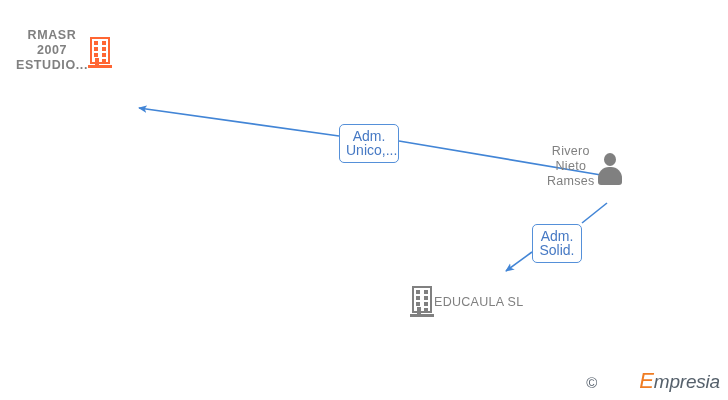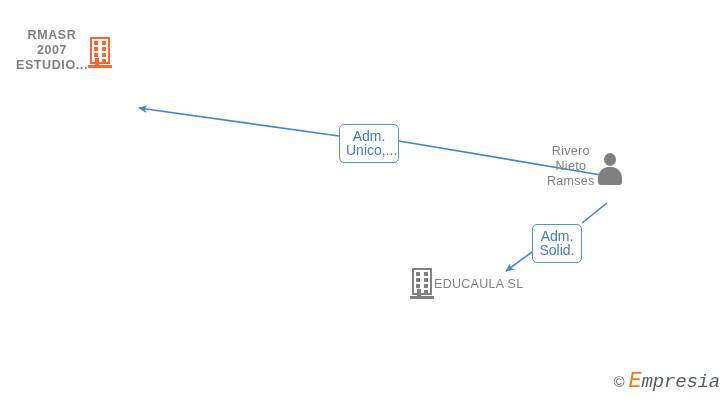--- a/index.html
+++ b/index.html
@@ -106,21 +106,21 @@
     top: 14px;
     width: 24px;
     height: 18px;
     background: currentColor;
     border-radius: 11px 11px 3px 3px;
   }
 
   
   #node-rmasr      { left: 16px;  top: 28px; }
   #node-rivero     { left: 547px; top: 114px; margin-top: 30px; }
-  #node-educaula   { left: 410px; top: 264px; }
+  #node-educaula   { left: 410px; top: 282px; }
 
   .node .icon-wrap { margin-top: 4px; }
   #node-rmasr .icon-wrap    { color: #FF6633; }
   #node-educaula .icon-wrap { color: #808080; }
   #node-rivero .icon-wrap   { color: #808080; }
 
   
   .edge-label {
     position: absolute;
     box-sizing: border-box;
@@ -144,25 +144,26 @@
     bottom: 6px;
     display: flex;
     align-items: baseline;
     gap: 4px;
   }
   #watermark .wm-copy {
     font-size: 15px;
     color: #5A6470;
   }
   #watermark .wm-text {
-    font-family: Liberation Mono, monospace;
+    font-family: Liberation Sans, sans-serif;
     font-style: italic;
     font-size: 19px;
     color: #55606B;
     letter-spacing: -0.2px;
+    margin-left: 38px;
   }
   #watermark .wm-text .wm-initial {
     color: #F07C22;
     font-size: 22px;
   }
 </style>
 </head>
 <body>
 
 <div id="graph-canvas">

